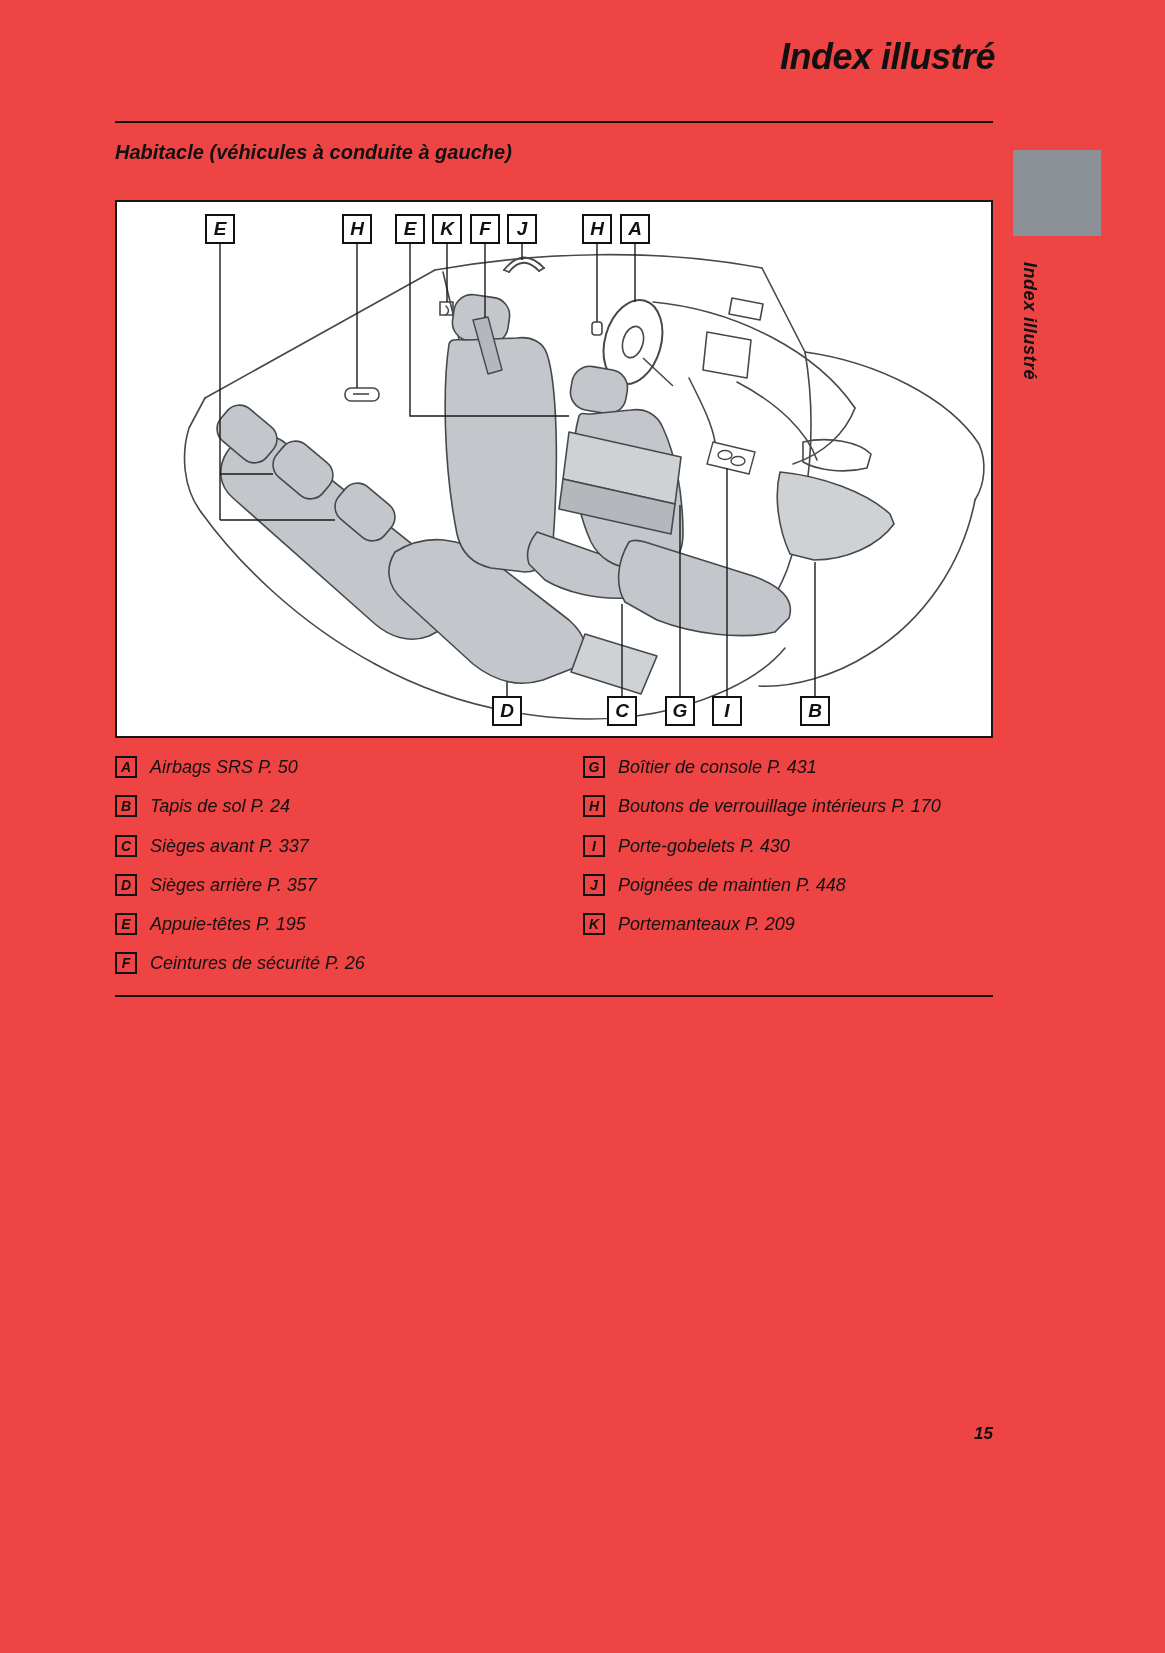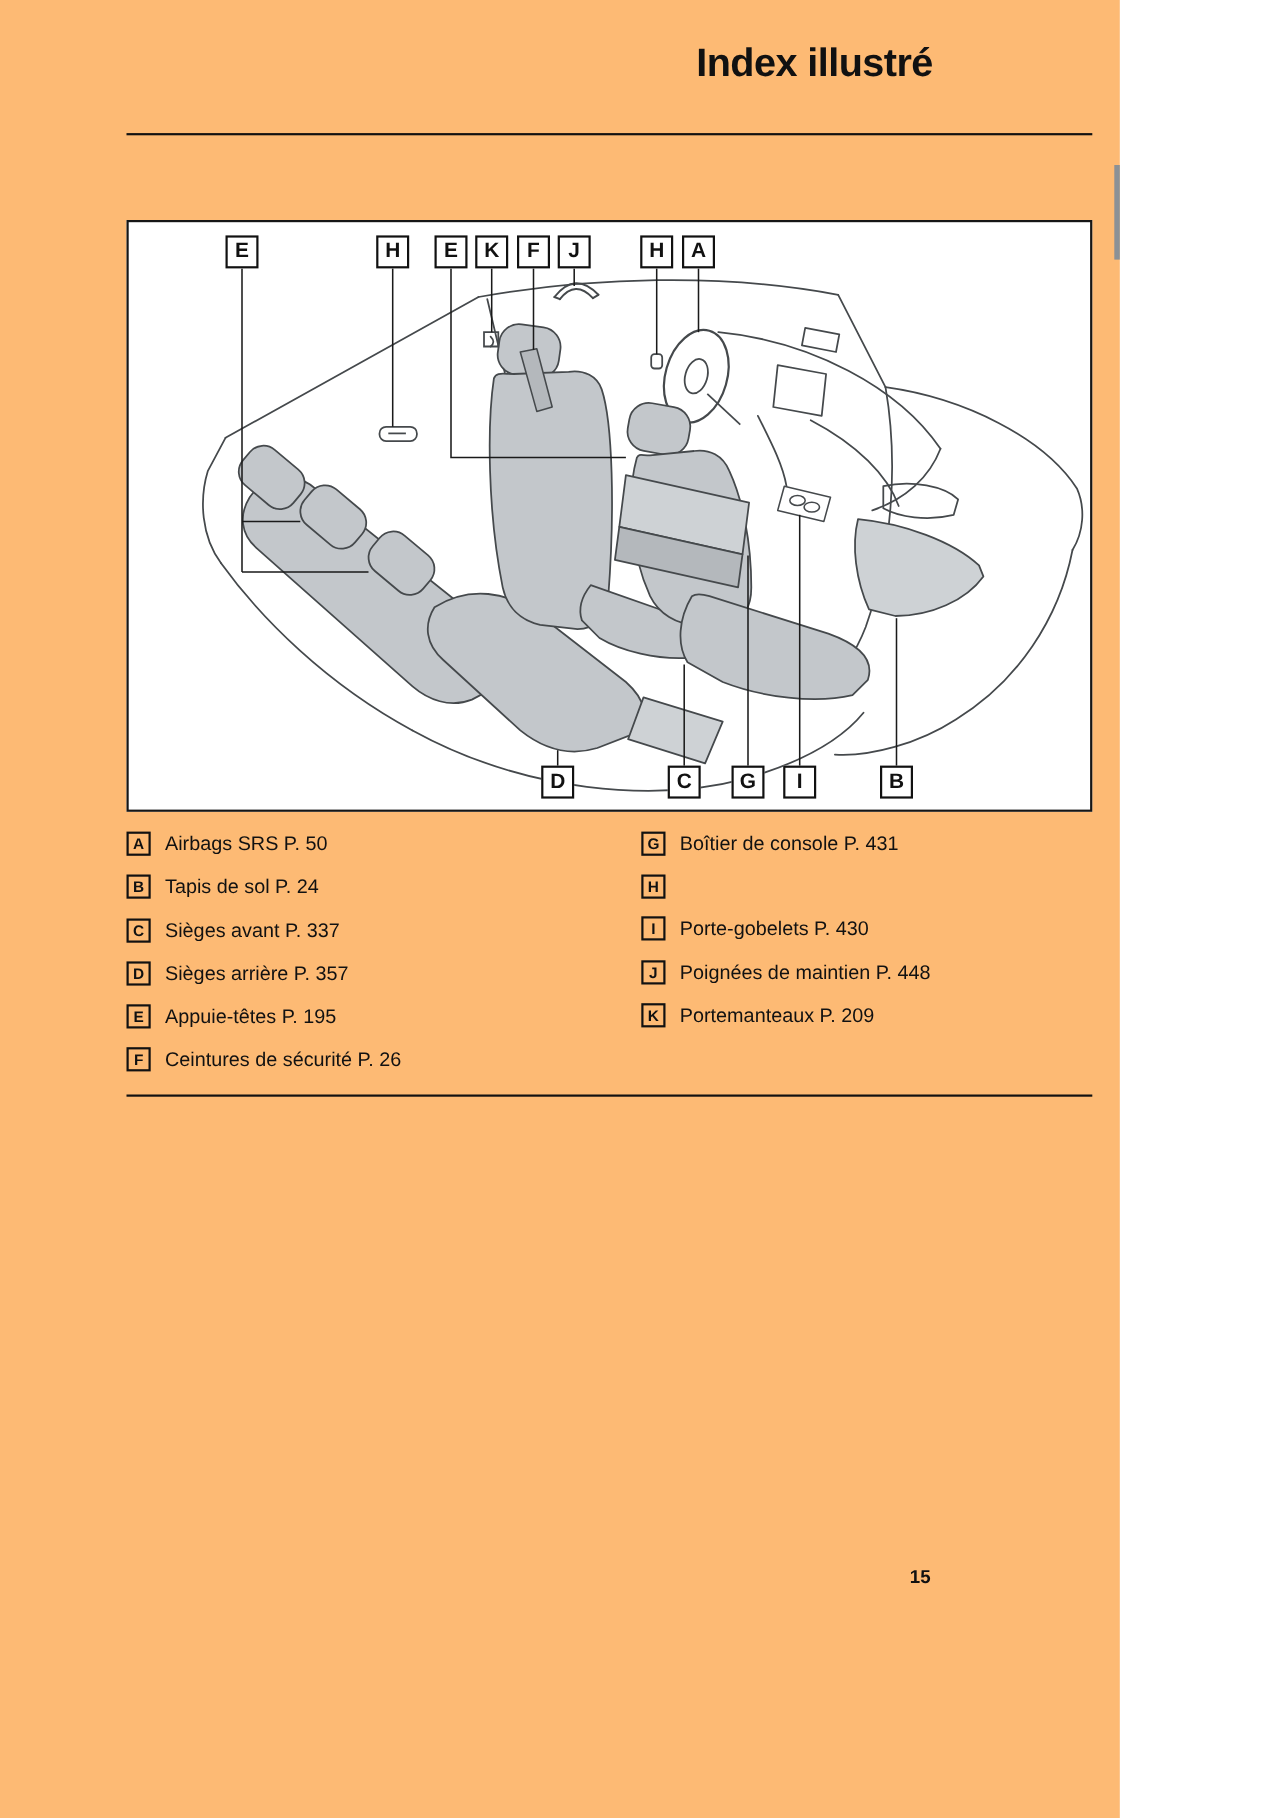--- a/index.html
+++ b/index.html
@@ -3,21 +3,21 @@
 <meta charset="utf-8">
 <style>
   :root{
     --seat-fill:#c3c7cb;
     --tab-gray:#8b9196;
     --line:#45494c;
   }
   *{box-sizing:border-box;}
   html,body{margin:0;padding:0;background:#ffffff;}
   body{font-family:"Liberation Sans", sans-serif;color:#111;}
-  .page{position:relative;width:1018px;height:1653px;background:#fdba74;overflow:hidden;}
+  .page{position:relative;width:1165px;height:1653px;background:#ef4444;overflow:hidden;font-style:italic;}
 
   .page-title{position:absolute;top:36px;right:170px;font-size:36px;font-weight:700;letter-spacing:-0.5px;margin:0;}
   .rule{position:absolute;left:115px;width:878px;border-top:2px solid #111;height:0;}
   .rule-top{top:121px;}
   .rule-bottom{top:995px;}
   .section-heading{position:absolute;top:141px;left:115px;font-size:20px;font-weight:700;margin:0;}
 
   .chapter-tab{position:absolute;left:1013px;top:150px;width:88px;height:86px;background:var(--tab-gray);}
   .side-tab-label{position:absolute;left:1019px;top:262px;writing-mode:vertical-rl;font-size:18px;font-weight:700;letter-spacing:0.5px;white-space:nowrap;}
 
@@ -42,20 +42,21 @@
   .page-number{position:absolute;top:1424px;right:172px;font-size:17px;font-weight:700;}
 </style>
 </head>
 <body>
 
 <div class="page">
 
   <h1 class="page-title">Index illustré</h1>
   <div class="rule rule-top"></div>
 
+  <h2 class="section-heading">Habitacle (véhicules à conduite à gauche)</h2>
 
   <div class="chapter-tab"></div>
   <div class="side-tab-label">Index illustré</div>
 
   <div class="figure">
 
     <svg viewBox="0 0 874 534" aria-hidden="true">
 
       <g stroke="var(--line)" stroke-width="1.6" fill="none" stroke-linecap="round" stroke-linejoin="round">
         <path d="M88,196 L318,68"></path>
@@ -202,20 +203,21 @@
         <span class="legend-text">Ceintures de sécurité P. 26</span>
       </div>
     </div>
     <div class="legend-col legend-col-right">
       <div class="legend-item">
         <span class="legend-key">G</span>
         <span class="legend-text">Boîtier de console P. 431</span>
       </div>
       <div class="legend-item">
         <span class="legend-key">H</span>
+        <span class="legend-text">Boutons de verrouillage intérieurs P. 170</span>
       </div>
       <div class="legend-item">
         <span class="legend-key">I</span>
         <span class="legend-text">Porte-gobelets P. 430</span>
       </div>
       <div class="legend-item">
         <span class="legend-key">J</span>
         <span class="legend-text">Poignées de maintien P. 448</span>
       </div>
       <div class="legend-item">

